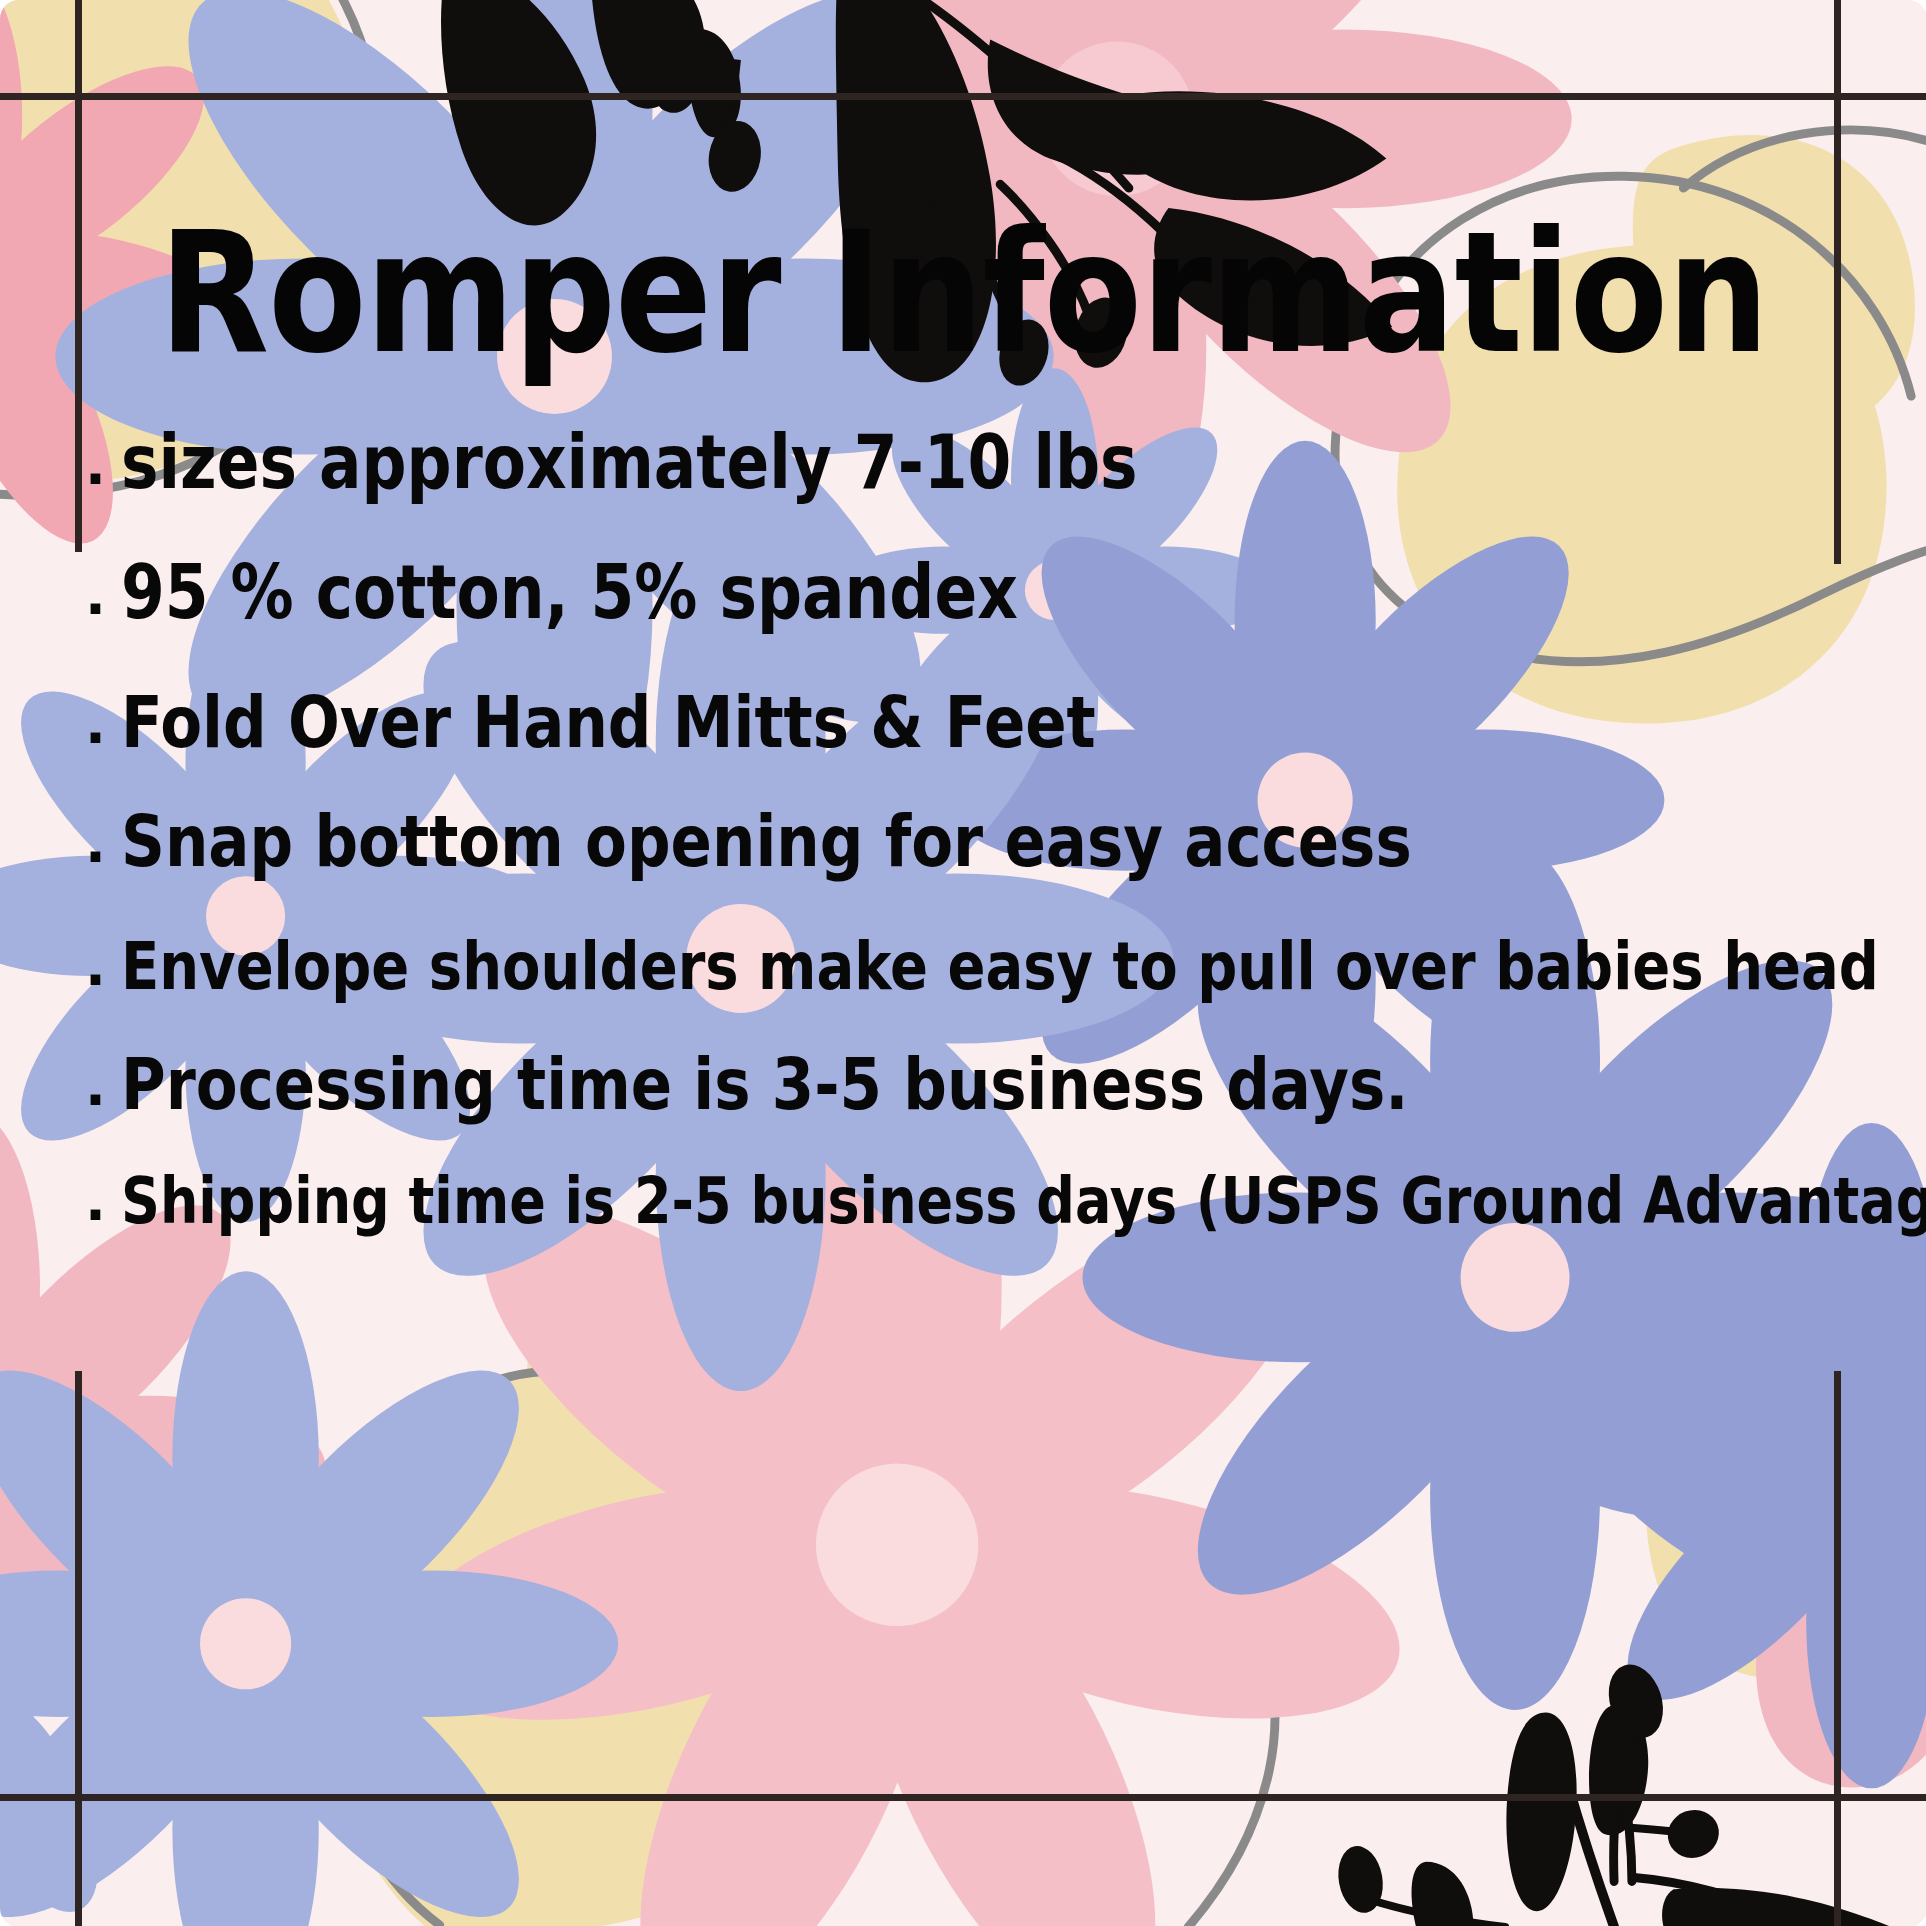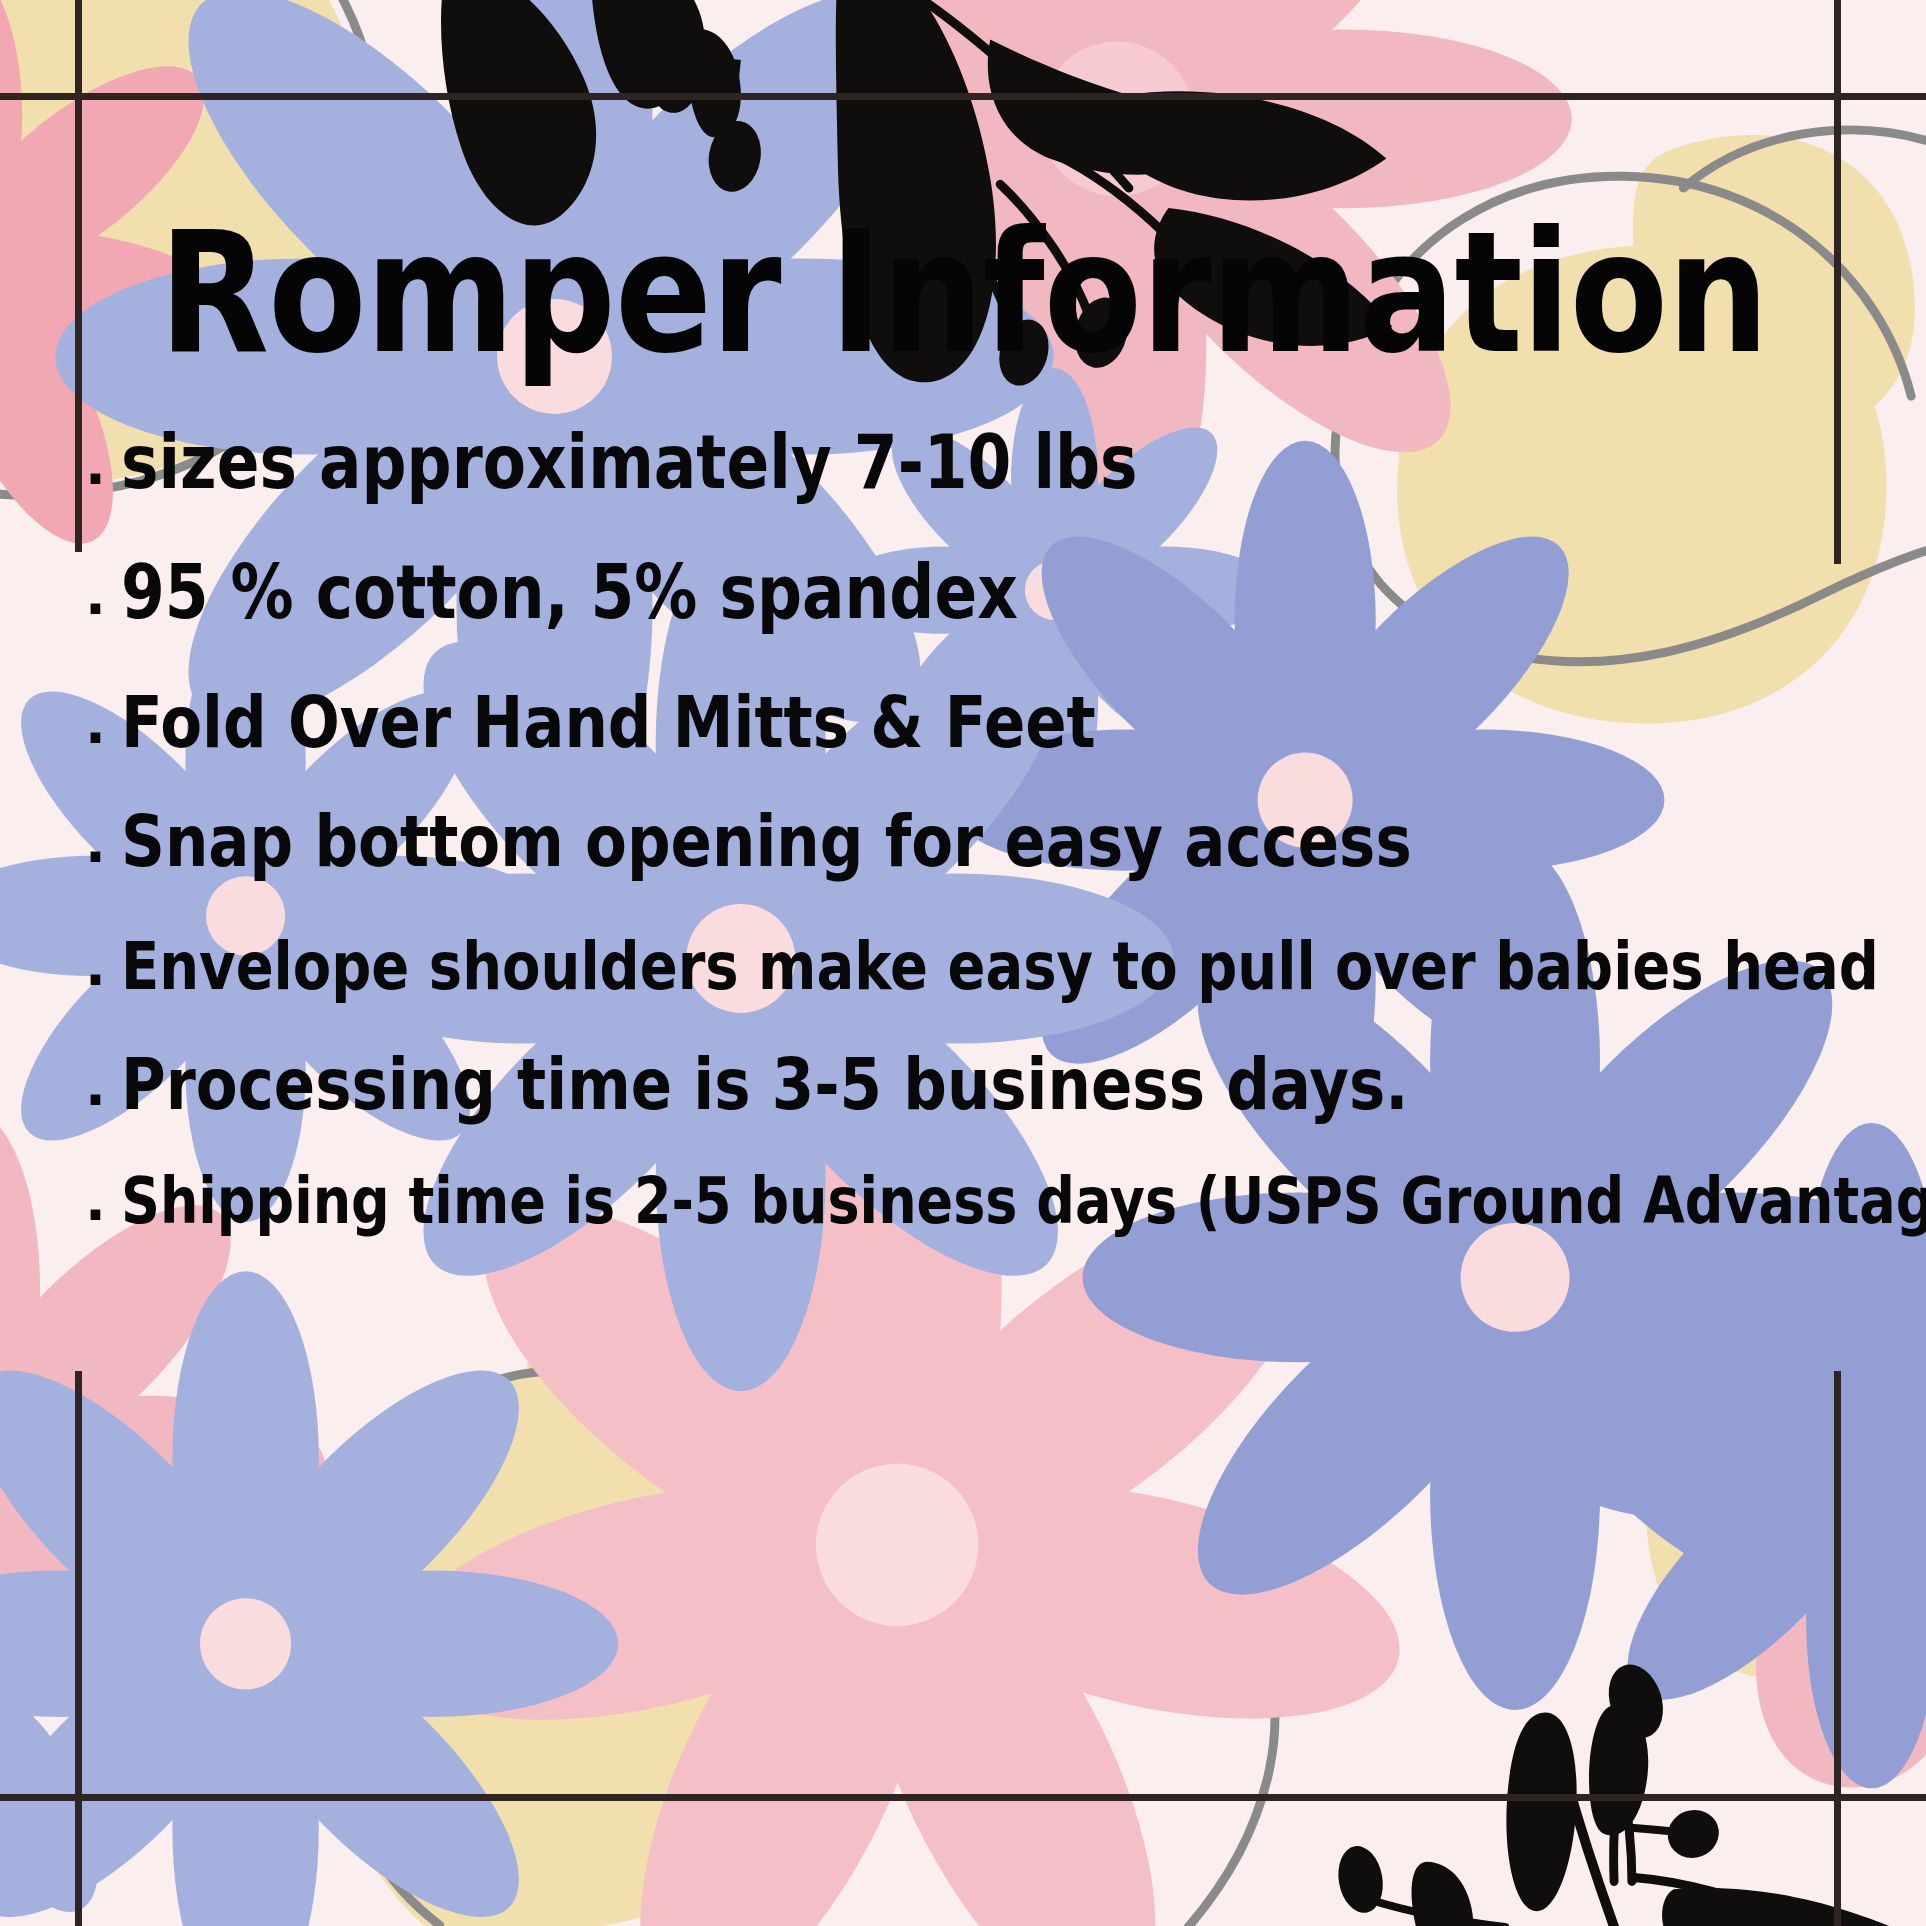--- a/index.html
+++ b/index.html
@@ -7,20 +7,21 @@
     padding: 0;
     background: #ffffff;
   }
   #canvas {
     position: relative;
     width: 1927px;
     height: 1927px;
     overflow: hidden;
     background: #fbeeee;
     font-family: "DejaVu Sans", sans-serif;
+    border-radius: 19px;
   }
 
   
   .bg-layer {
     position: absolute;
     inset: 0;
     pointer-events: none;
   }
   .bg-layer svg { display: block; width: 1927px; height: 1927px; }
 

